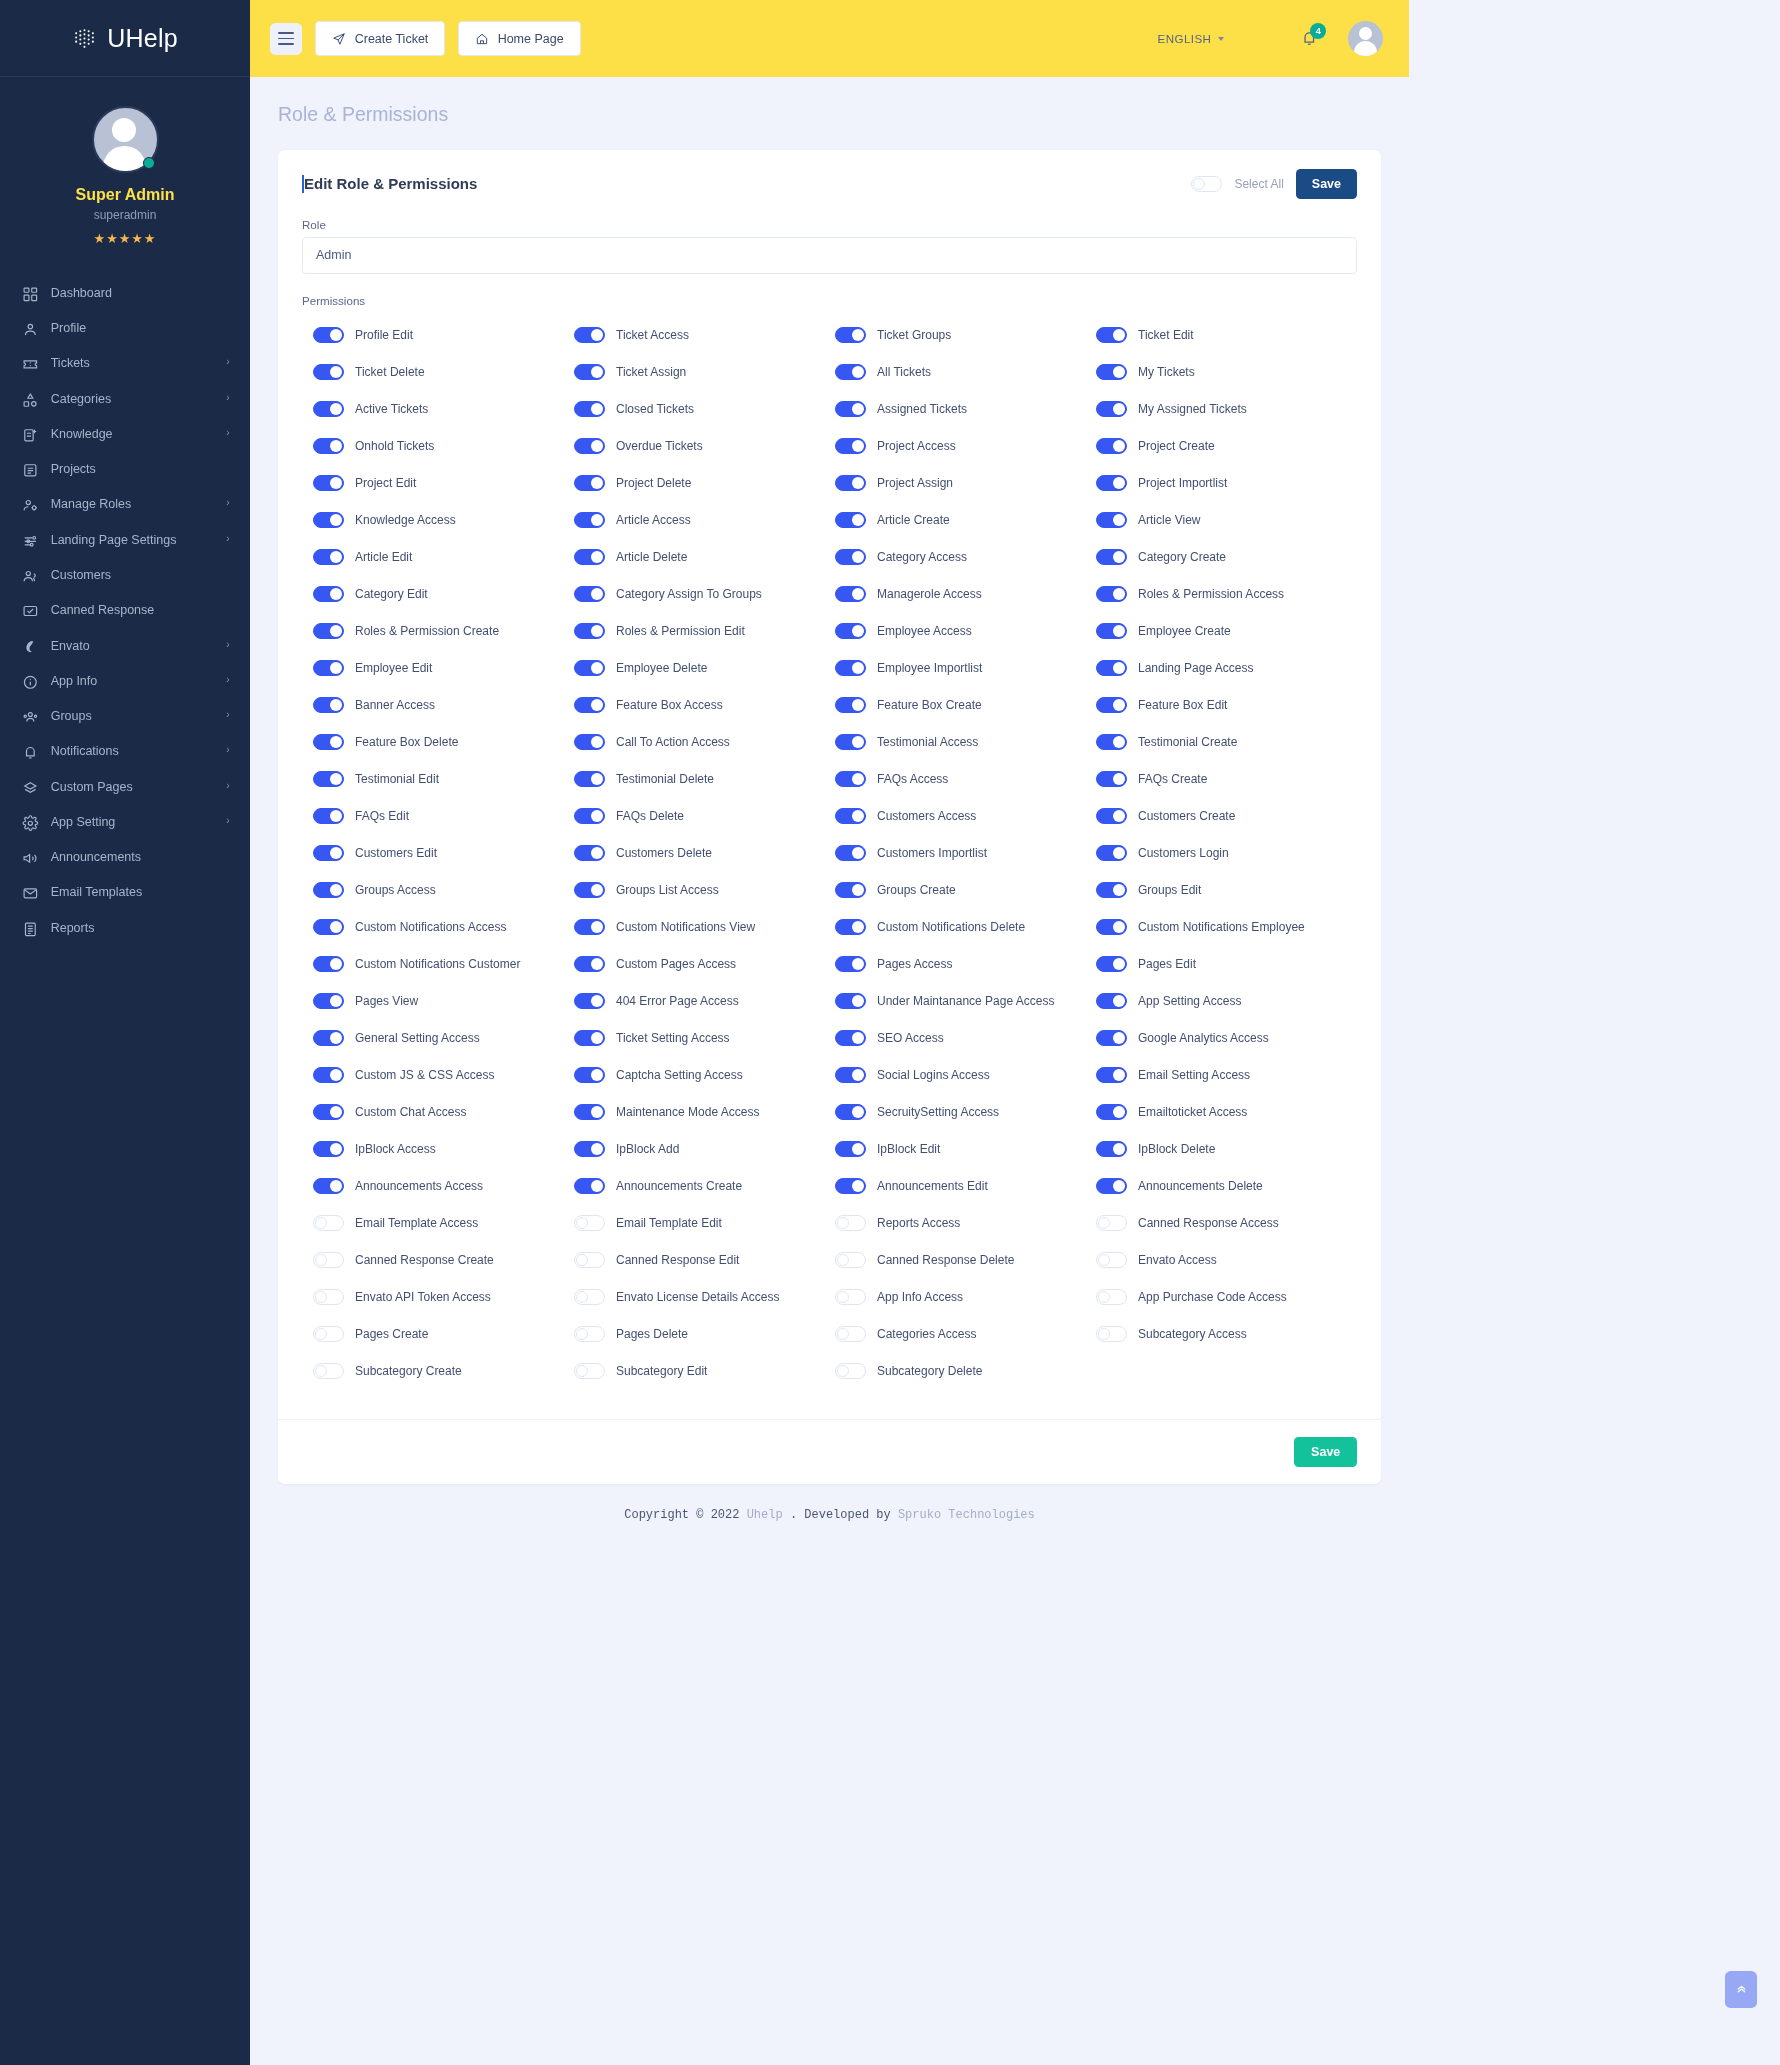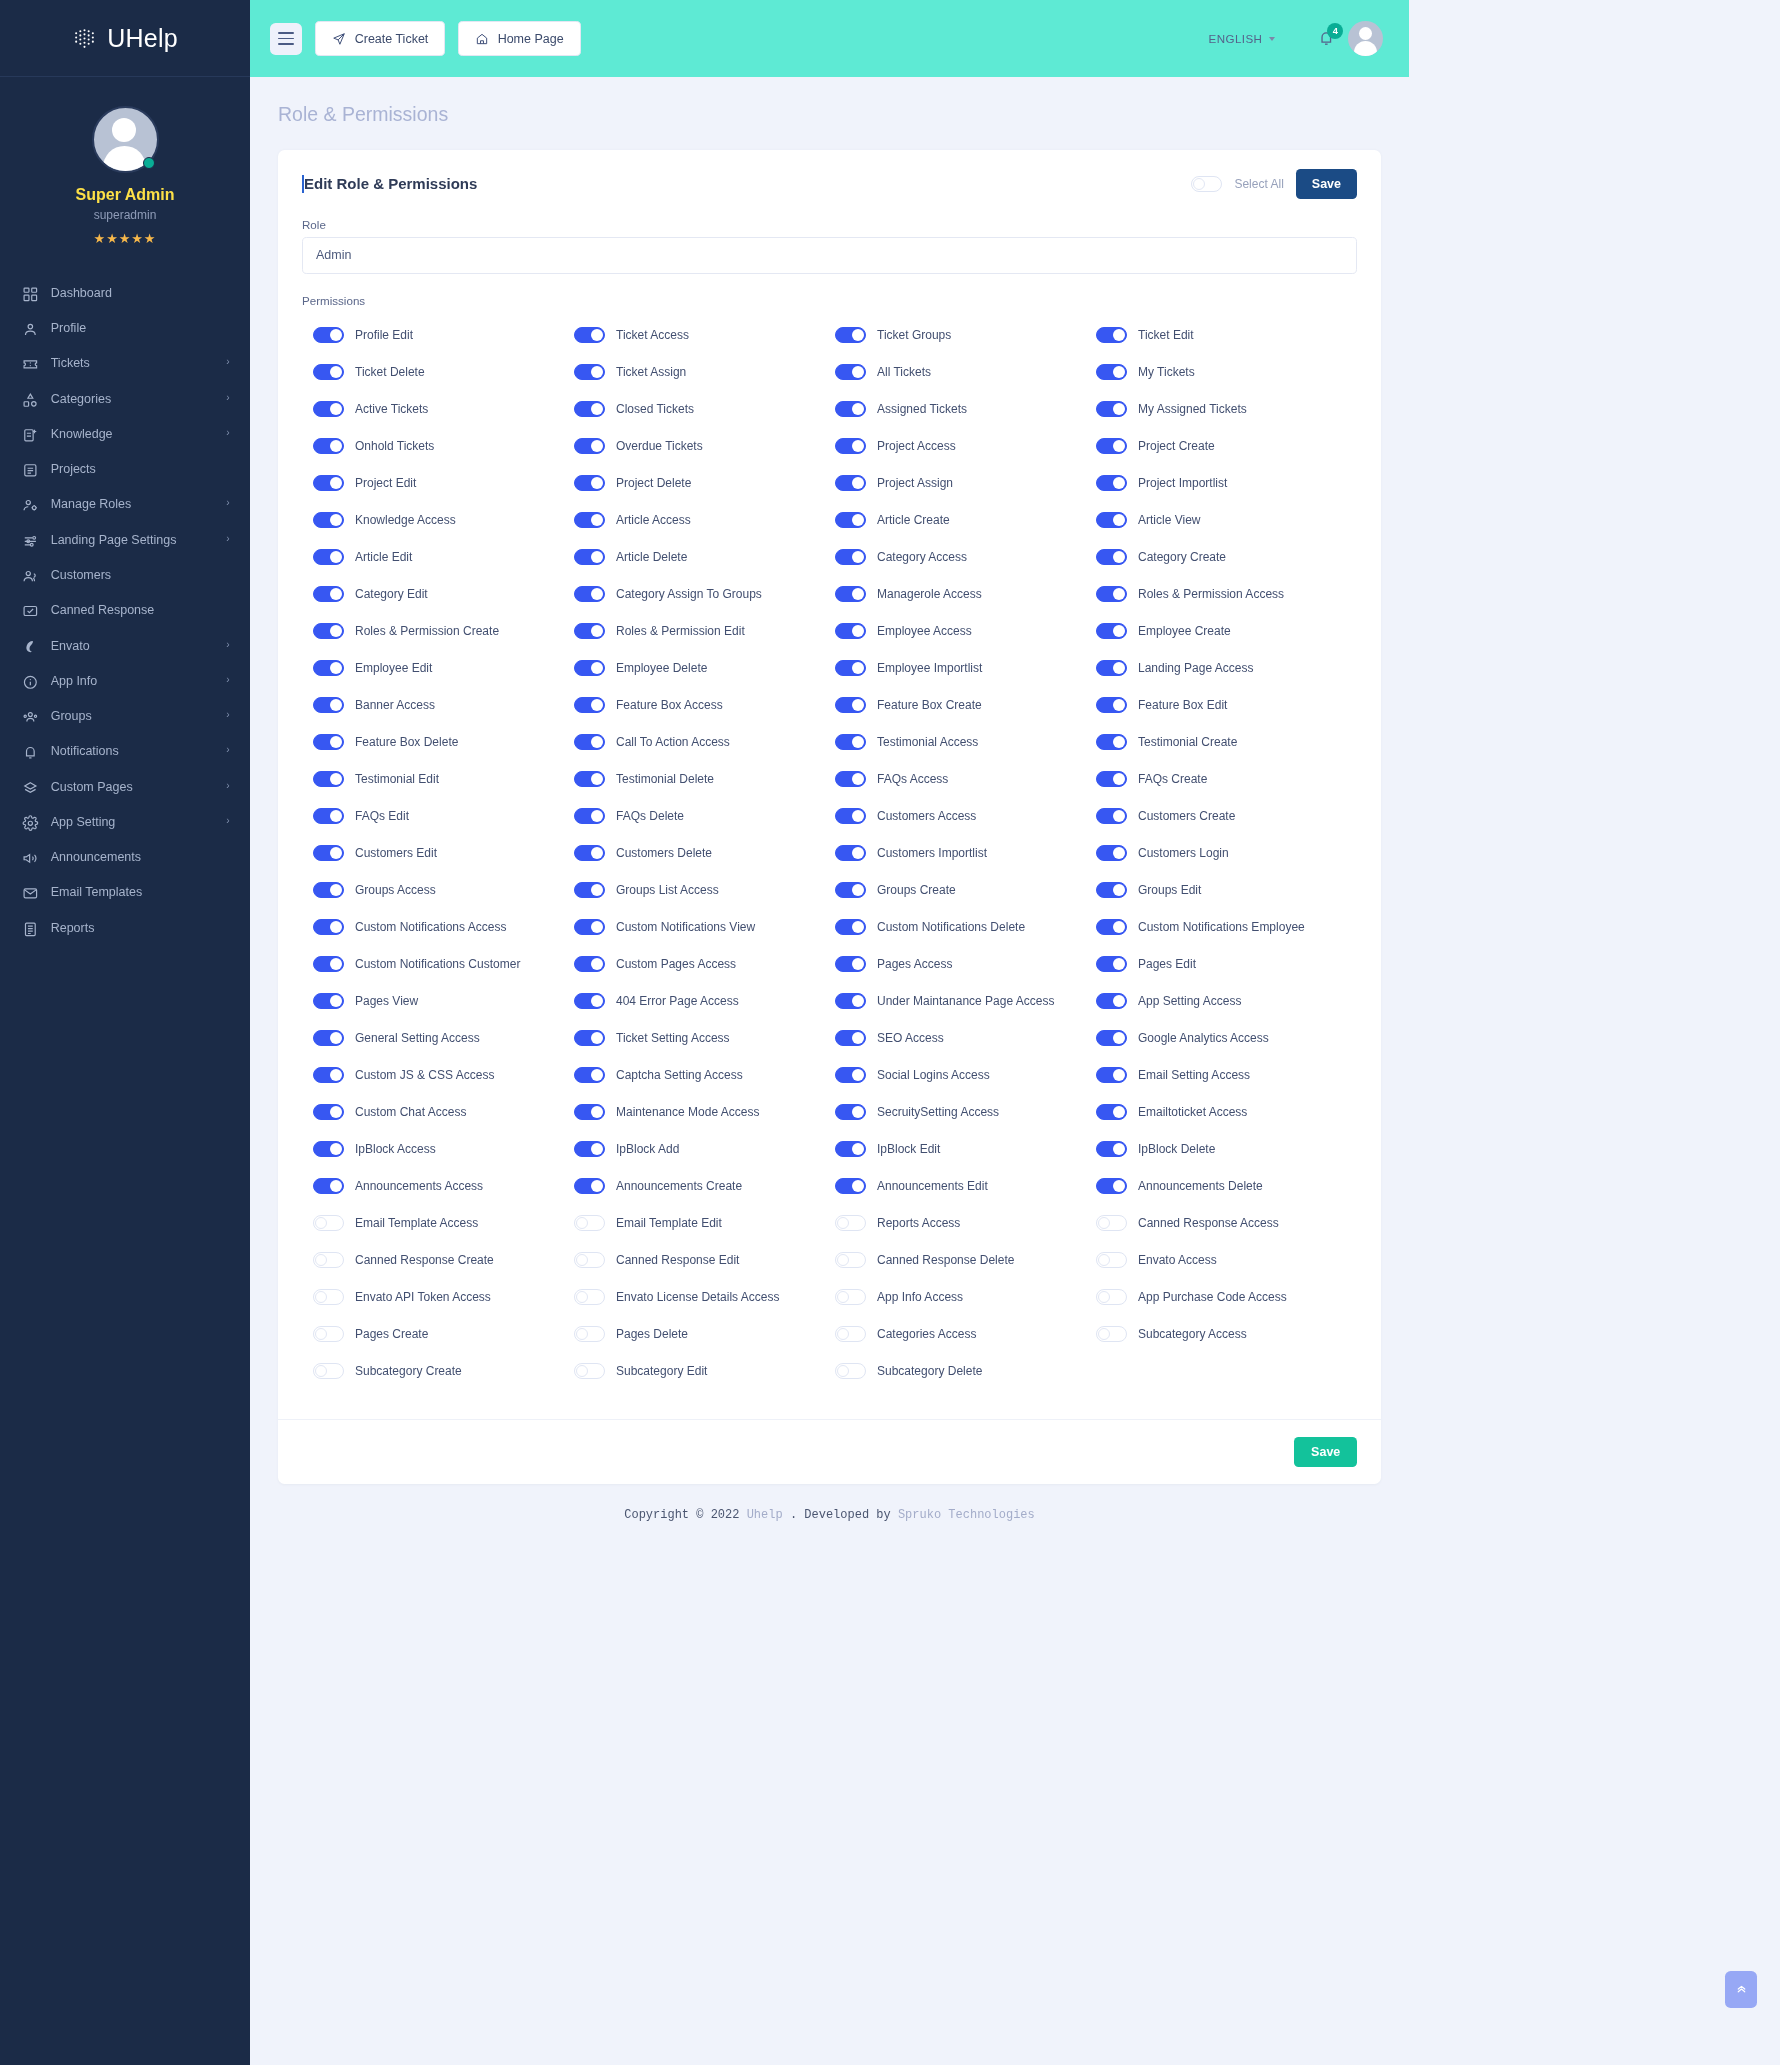--- a/index.html
+++ b/index.html
@@ -54,37 +54,37 @@
   }
   .nav-icon { width: 16.7px; height: 16.7px; flex: 0 0 16.7px; display: block; }
   .nav-icon svg { width: 16.7px; height: 16.7px; display: block; }
   .nav-label { flex: 1 1 auto; line-height: 1.2; }
   .nav-caret { font-size: 10.2px; color: #8090ad; margin-left: auto; }
 
   
   .main { flex: 1 1 auto; width: 1531px; display: flex; flex-direction: column; background: #f0f3fb; }
 
   .topbar {
-    height: 77px; background: #5eead4; display: flex; align-items: center;
+    height: 77px; background: #fde047; display: flex; align-items: center;
     padding: 0 26px 0 20.4px; gap: 13px;
   }
   .hamburger {
     width: 32px; height: 32px; border-radius: 5.6px; background: #eef1fb;
     display: flex; flex-direction: column; align-items: center; justify-content: center; gap: 3.7px;
     cursor: pointer;
   }
   .hamburger i { display: block; width: 16px; height: 1.9px; background: #4a5a84; border-radius: 1.9px; }
   .topbtn {
     display: inline-flex; align-items: center; gap: 8.3px;
     border: 0.9px solid #e3e7f3; background: #fff; border-radius: 4.6px;
     padding: 9.3px 16px; font-size: 12.5px; color: #3b4a6b; cursor: pointer;
     white-space: nowrap;
   }
   .topbtn svg { width: 14px; height: 14px; display: block; }
-  .topbar-right { margin-left: auto; display: flex; align-items: center; gap: 12px; }
+  .topbar-right { margin-left: auto; display: flex; align-items: center; gap: 29px; }
   .lang {
     display: inline-flex; align-items: center; gap: 6.5px; font-size: 11.6px;
     color: #5a6party; color: #55628a; letter-spacing: 0.4px; cursor: pointer;
   }
   .caret-dn { width: 0; height: 0; border-left: 3.7px solid transparent; border-right: 3.7px solid transparent; border-top: 4.6px solid #7c87a8; }
   .icon-btn { cursor: pointer; position: relative; display: flex; align-items: center; }
   .icon-btn svg { width: 18.6px; height: 18.6px; display: block; }
   .badge {
     position: absolute; top: -6.5px; right: -7.4px; min-width: 16px; height: 16px;
     border-radius: 50%; background: #09ad95; color: #fff; font-size: 9.3px;

